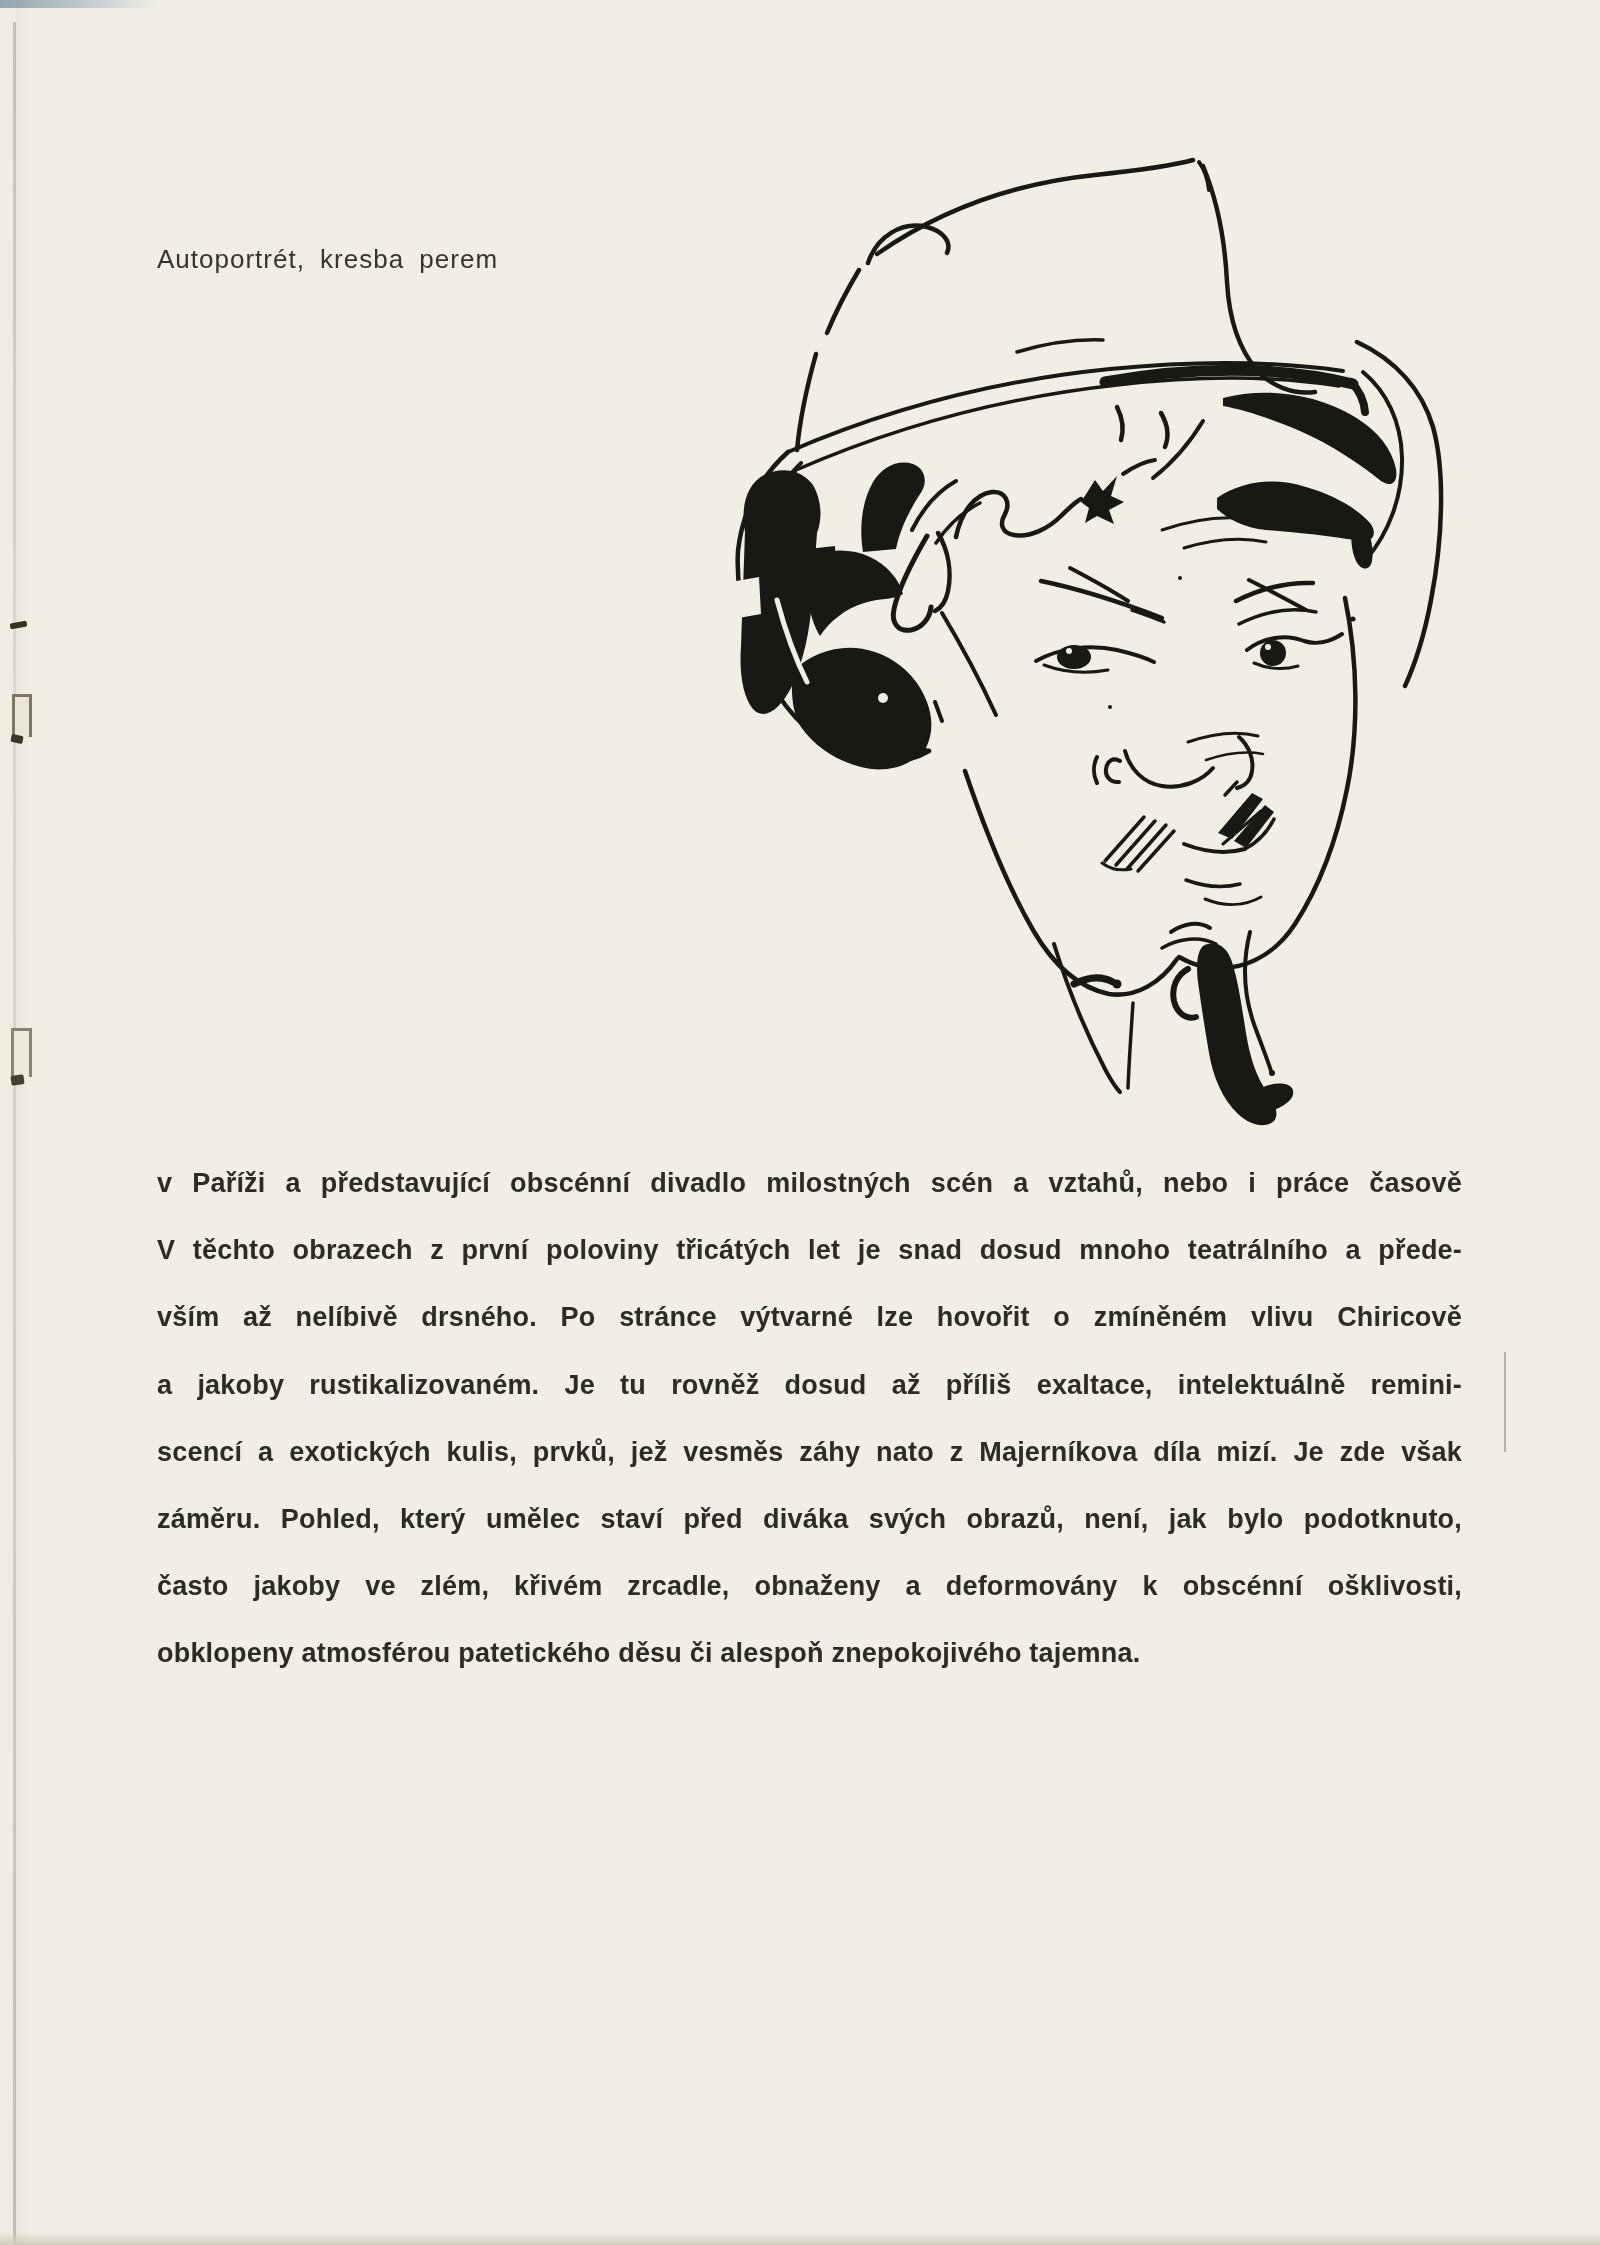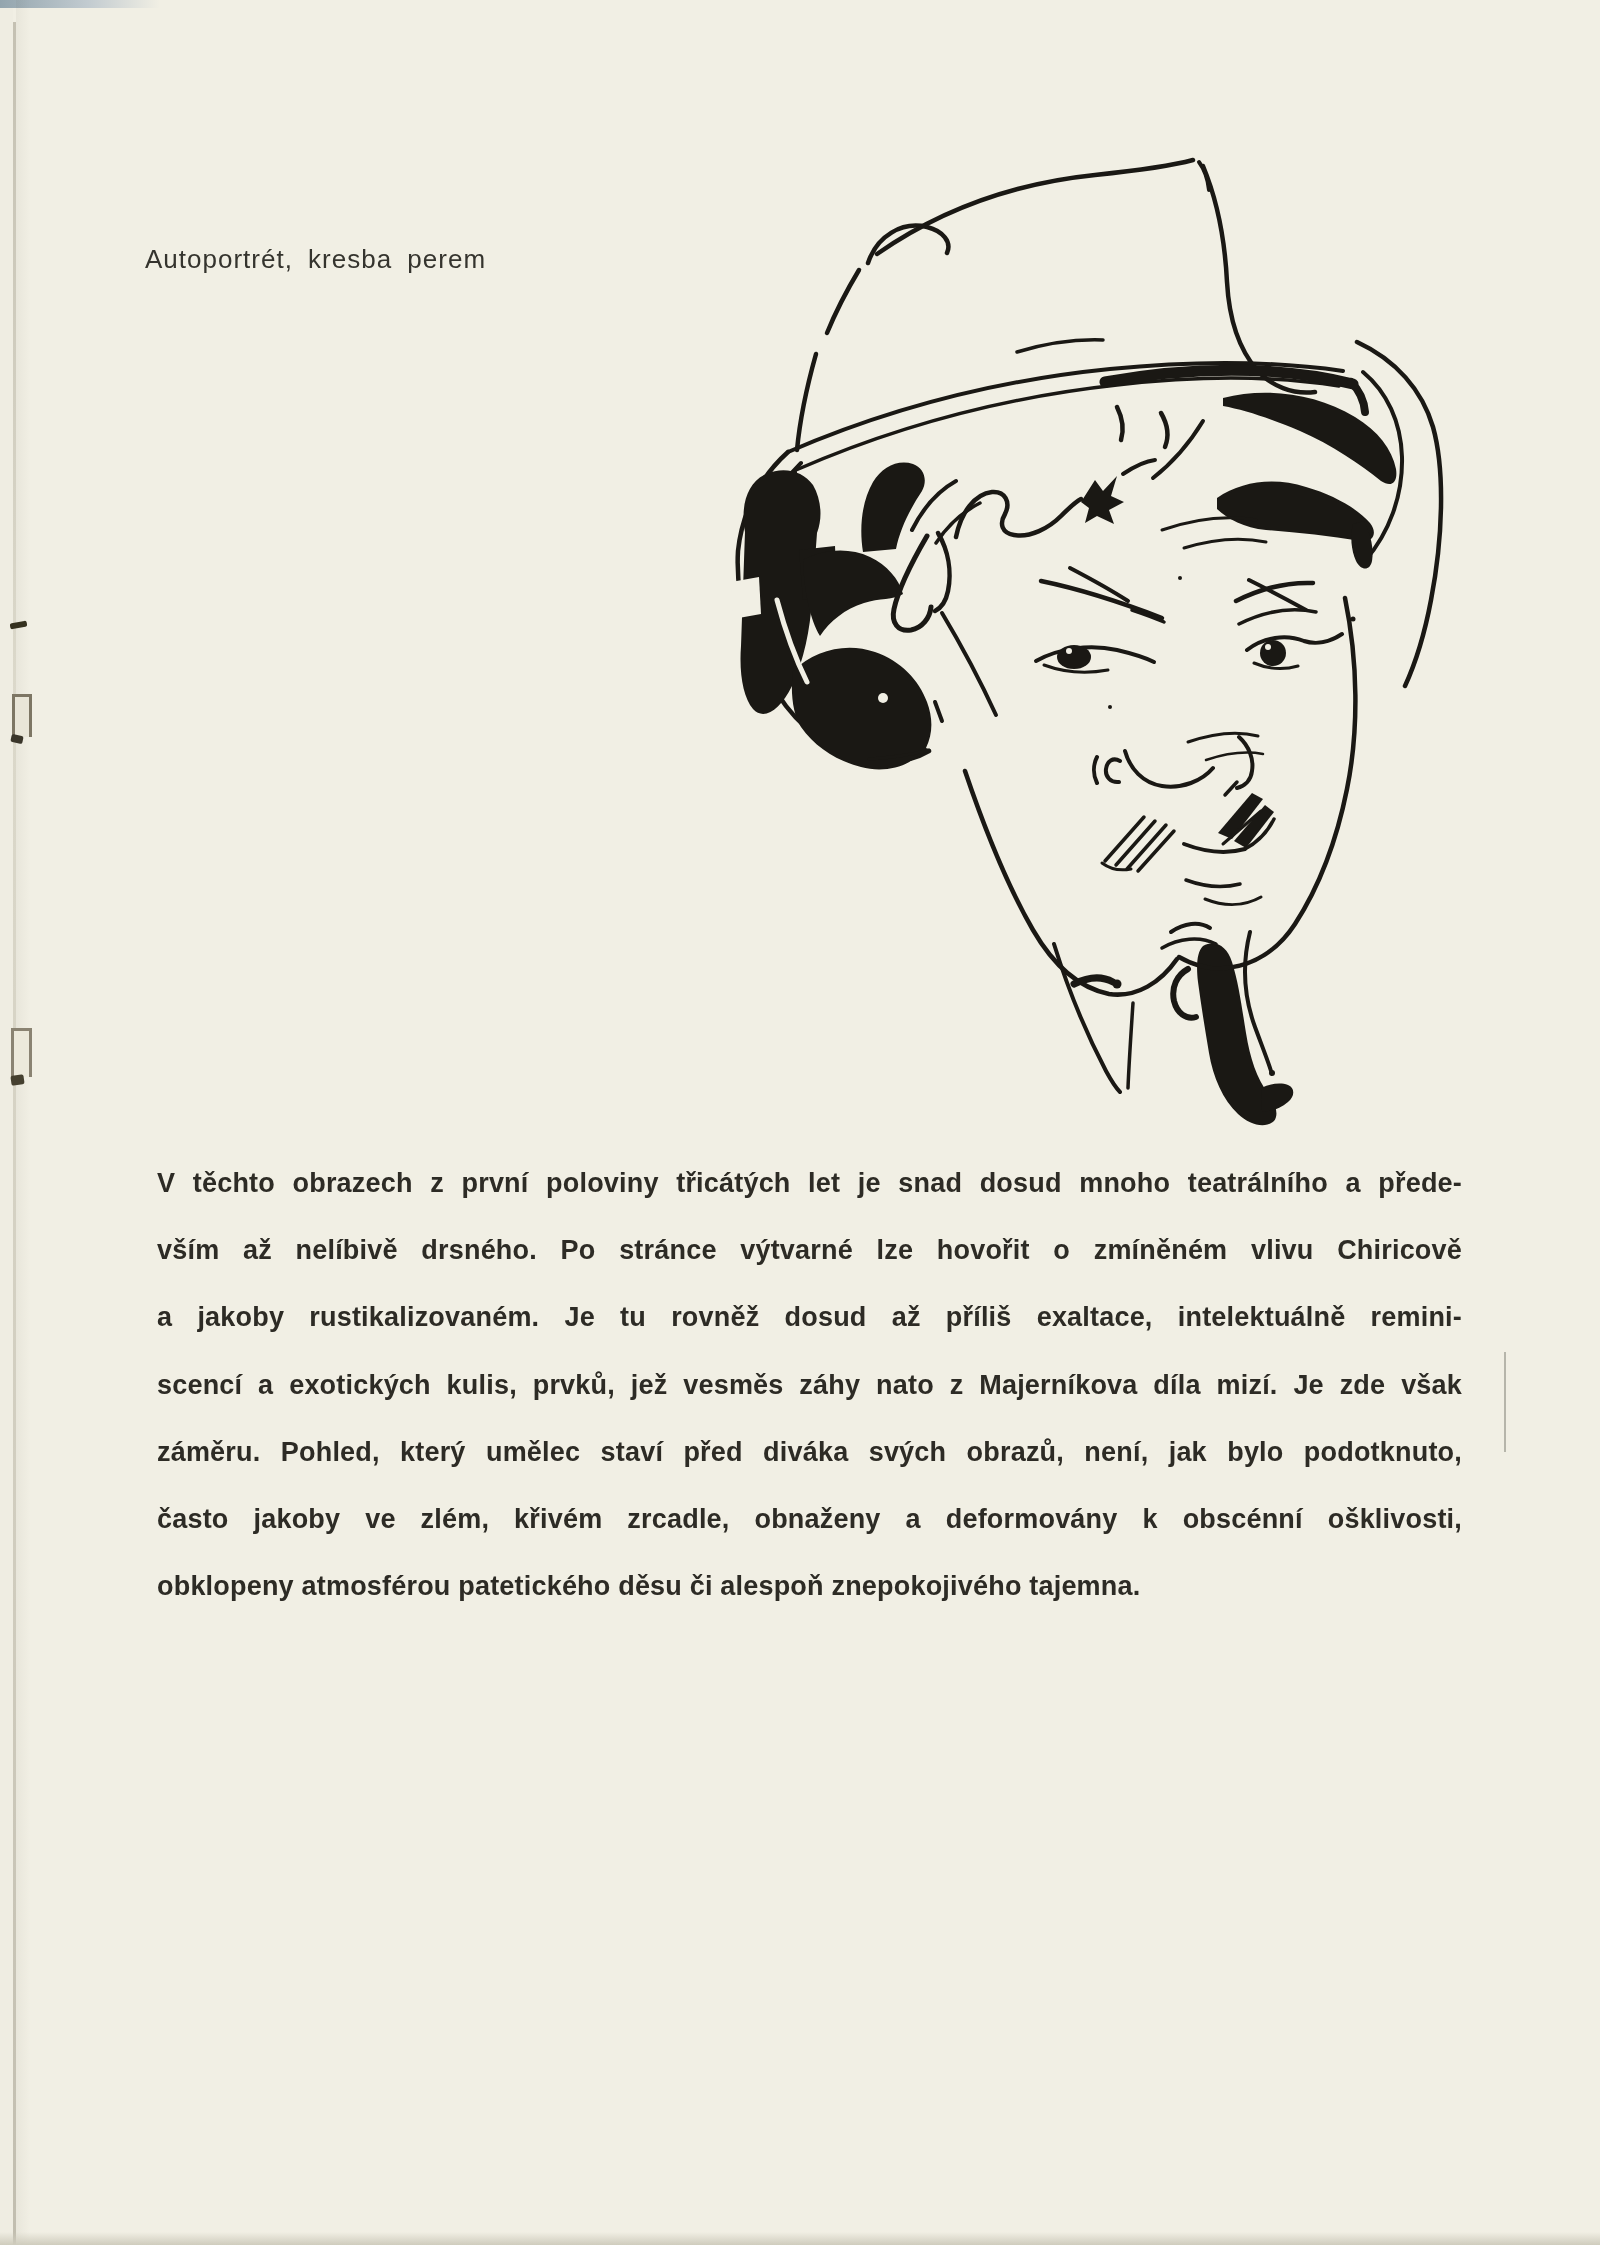--- a/index.html
+++ b/index.html
@@ -21,21 +21,21 @@
   .edge-bottom{position:absolute;left:0;bottom:0;width:100%;height:13px;
     background:linear-gradient(180deg,rgba(160,156,140,0),#cfccbd);}
   .staple{position:absolute;}
   .staple-tick{width:17px;height:6px;background:#35311f;transform:rotate(-10deg);border-radius:2px;}
   .staple-u{width:14px;height:40px;border:3px solid #7d7664;border-bottom:none;background:#e9e6d8;}
   .staple-u:after{content:"";position:absolute;left:-4px;bottom:-6px;width:12px;height:8px;background:#3a362a;border-radius:2px;transform:rotate(12deg);}
   .staple-u2{width:15px;height:46px;border:3px solid #8a8372;border-bottom:none;background:#ece9db;}
   .staple-u2:after{content:"";position:absolute;left:-3px;bottom:-8px;width:13px;height:10px;background:#45402f;border-radius:2px;transform:rotate(-8deg);}
 
   .caption{
-    position:absolute;left:145px;top:244px;
+    position:absolute;left:157px;top:244px;
     font-size:26px;font-weight:400;color:#35342e;
     letter-spacing:1px;word-spacing:7px;
   }
   .artwork{position:absolute;left:665px;top:130px;width:780px;height:1010px;}
 
   .bodytext{
     position:absolute;left:157px;top:1150px;width:1305px;
     font-size:27px;font-weight:700;color:#2d2b25;
     line-height:67.2px;letter-spacing:.2px;
   }
@@ -168,20 +168,21 @@
       <circle cx="603" cy="517" r="3" fill="#f1efe4"></circle>
       <circle cx="452" cy="854" r="4.5" fill="#1a1814"></circle>
       <circle cx="607" cy="943" r="3" fill="#1a1814"></circle>
       <circle cx="688" cy="489" r="2.5" fill="#1a1814"></circle>
       <circle cx="515" cy="448" r="2" fill="#1a1814"></circle>
       <circle cx="445" cy="577" r="2" fill="#1a1814"></circle>
     </g>
   </svg>
 
   <div class="bodytext">
+    <div class="bline">v Paříži a představující obscénní divadlo milostných scén a vztahů, nebo i práce časově</div>
     <div class="bline">V těchto obrazech z první poloviny třicátých let je snad dosud mnoho teatrálního a přede-</div>
     <div class="bline">vším až nelíbivě drsného. Po stránce výtvarné lze hovořit o zmíněném vlivu Chiricově</div>
     <div class="bline">a jakoby rustikalizovaném. Je tu rovněž dosud až příliš exaltace, intelektuálně remini-</div>
     <div class="bline">scencí a exotických kulis, prvků, jež vesměs záhy nato z Majerníkova díla mizí. Je zde však</div>
     <div class="bline">záměru. Pohled, který umělec staví před diváka svých obrazů, není, jak bylo podotknuto,</div>
     <div class="bline">často jakoby ve zlém, křivém zrcadle, obnaženy a deformovány k obscénní ošklivosti,</div>
     <div class="bline last">obklopeny atmosférou patetického děsu či alespoň znepokojivého tajemna.</div>
   </div>
 
 </div>

